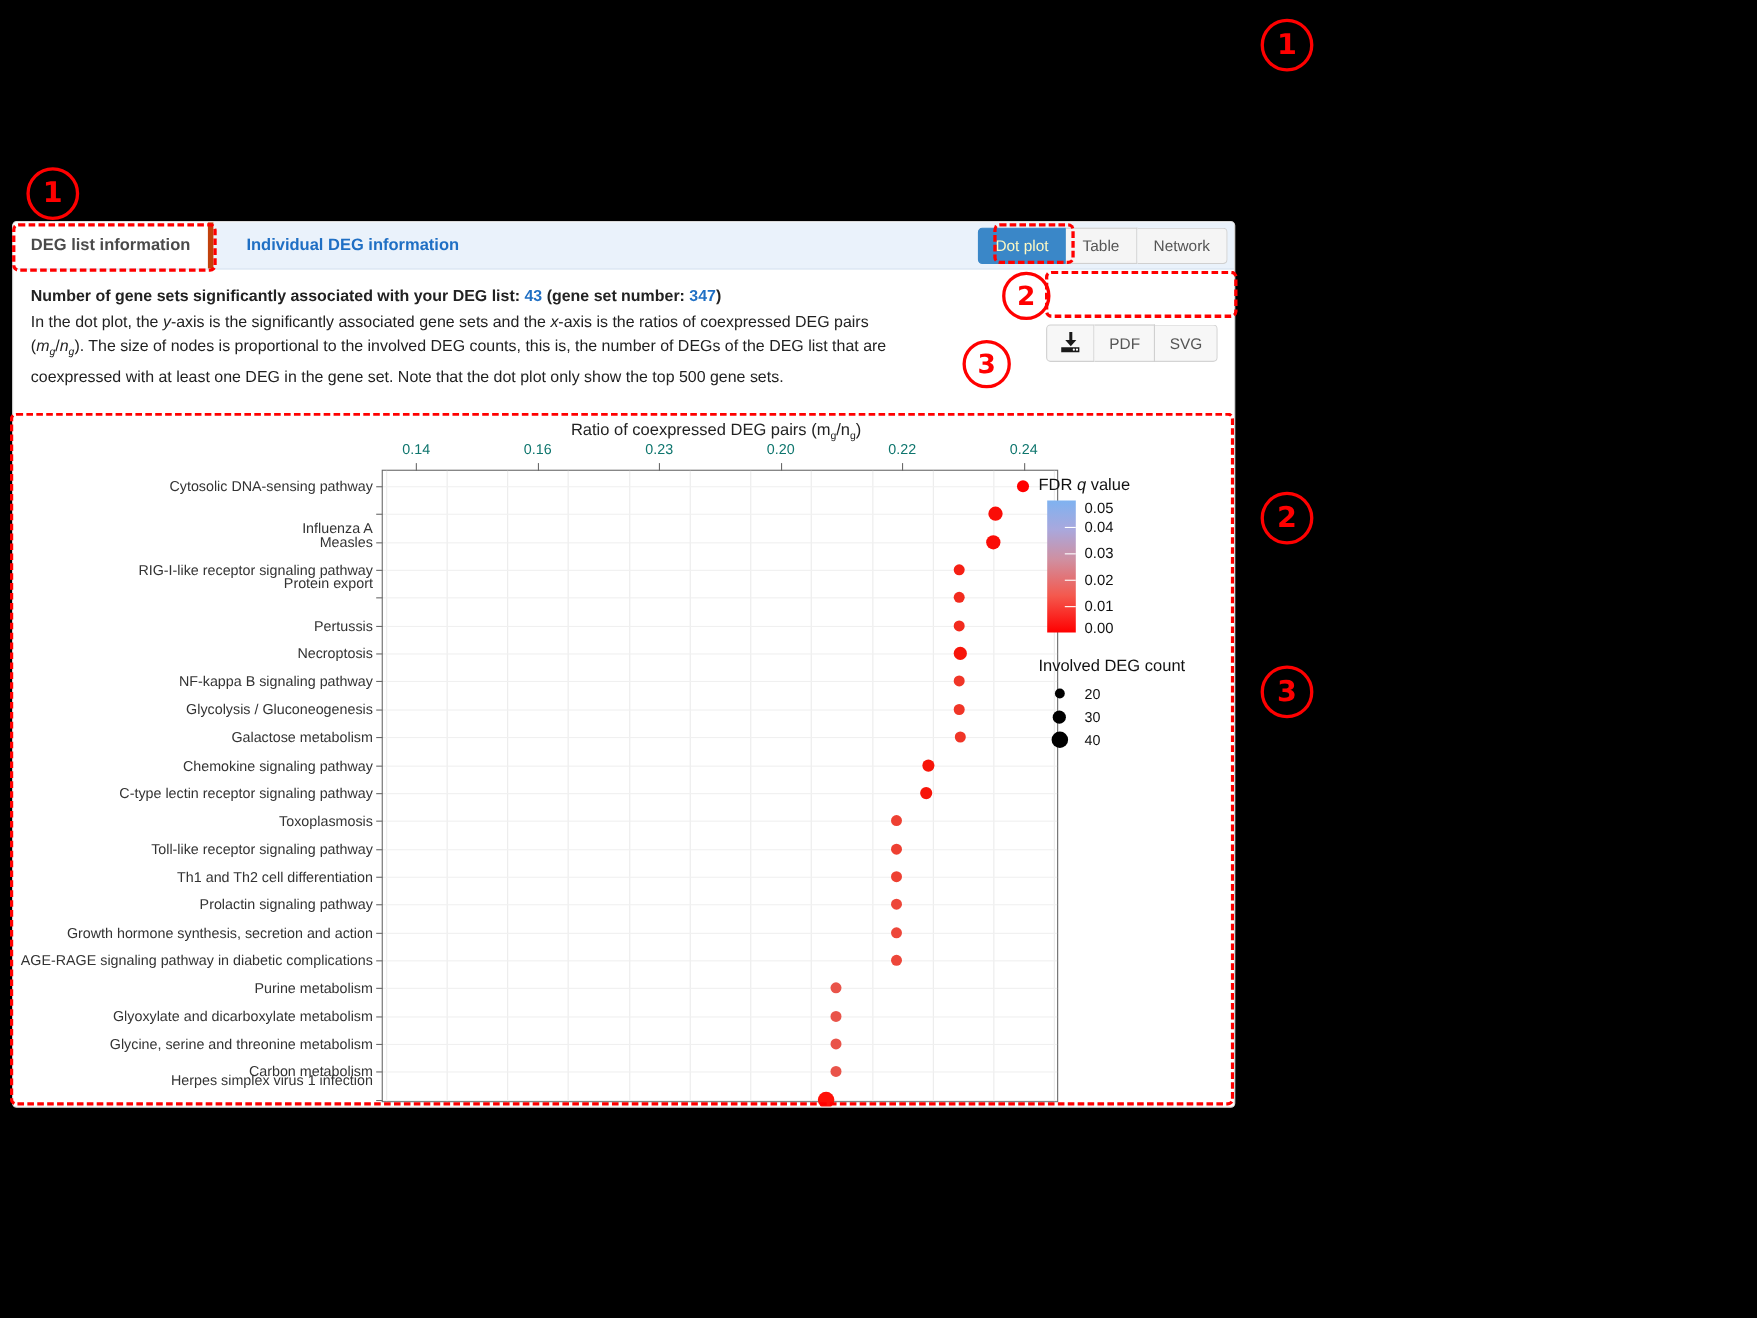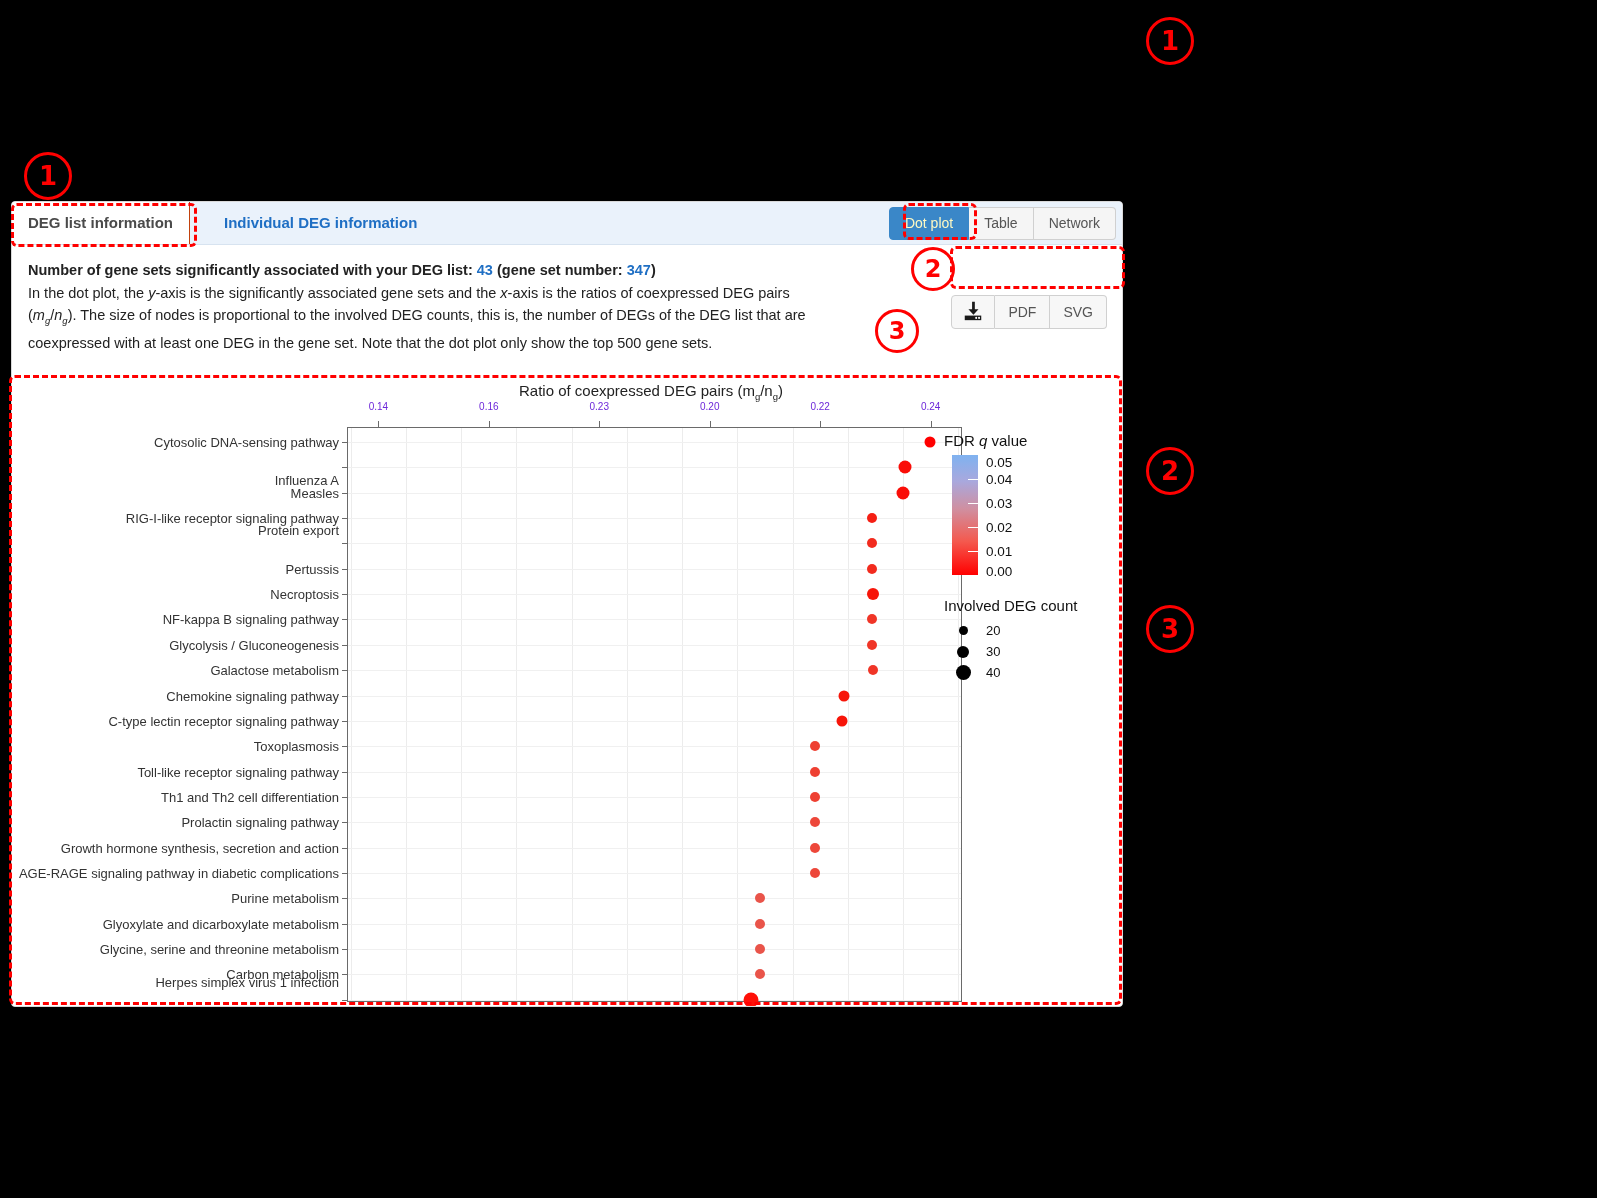--- a/index.html
+++ b/index.html
@@ -13,21 +13,21 @@
     background:#fff;border:1px solid #d9d9d9;border-radius:4px;overflow:hidden;
   }
   
   .tabbar{
     position:relative;height:42px;background:#eaf2fb;border-bottom:1px solid #d7e3f0;
   }
   .tab{
     position:absolute;top:0;height:42px;line-height:42px;padding:0 16px;
     font-size:15px;font-weight:bold;cursor:pointer;box-sizing:border-box;
   }
-  .tab.active{left:0;background:#fff;color:#4a4a4a;border-right:1px solid #c2410c;}
+  .tab.active{left:0;background:#fff;color:#4a4a4a;border-right:5px solid #c2410c;}
   .tab.inactive{left:196px;background:transparent;color:#1f6fc4;}
   .vbtns{position:absolute;right:6px;top:5px;display:flex;}
   .vbtn{
     height:31px;line-height:31px;padding:0 15px;font-size:14px;color:#555;
     background:#f5f5f5;border:1px solid #d0d0d0;border-left:none;cursor:pointer;
   }
   .vbtn:first-child{border-left:1px solid #d0d0d0;border-radius:4px 0 0 4px;}
   .vbtn:last-child{border-radius:0 4px 4px 0;}
   .vbtn.sel{background:#3a87c8;border-color:#3a87c8;color:#fef9c3;}
   
@@ -50,21 +50,21 @@
   #chart{position:absolute;left:0;top:175px;width:1110px;height:629px;background:#fff;}
   #xtitle{
     position:absolute;left:339px;top:5px;width:600px;text-align:center;
     font-size:15px;color:#222;
   }
   #plot{position:absolute;left:335px;top:50px;width:615px;height:575px;
         border:1px solid #6a6a6a;box-sizing:border-box;background:#fff;}
   .gv{position:absolute;top:0;bottom:0;width:1px;background:#ececec;}
   .gh{position:absolute;left:0;right:0;height:1px;background:#f0f0f0;}
   .xtick{position:absolute;top:-7px;width:1px;height:7px;background:#6a6a6a;}
-  .xlab{position:absolute;top:-27px;font-size:10px;color:#6d28d9;transform:translateX(-50%);white-space:nowrap;}
+  .xlab{position:absolute;top:-27px;font-size:13px;color:#0f766e;transform:translateX(-50%);white-space:nowrap;}
   .ytick{position:absolute;left:-6px;width:6px;height:1px;background:#6a6a6a;}
   .ylab{position:absolute;text-align:right;font-size:13px;color:#333;
         white-space:nowrap;transform:translateY(-50%);right:100%;padding-right:9px;}
   .dot{position:absolute;border-radius:50%;transform:translate(-50%,-50%);}
   
   #legend{position:absolute;left:932px;top:55px;width:160px;}
   .ltitle{font-size:15px;color:#111;white-space:nowrap;margin-bottom:6px;}
   #cbarwrap{position:relative;height:120px;width:150px;margin-left:8px;}
   #cbar{position:absolute;left:0;top:0;width:26px;height:120px;
         background:linear-gradient(to bottom,#7fb2f0 0%,#a9a8dd 22%,#d08fa0 45%,#f4594e 72%,#ff0000 100%);}

